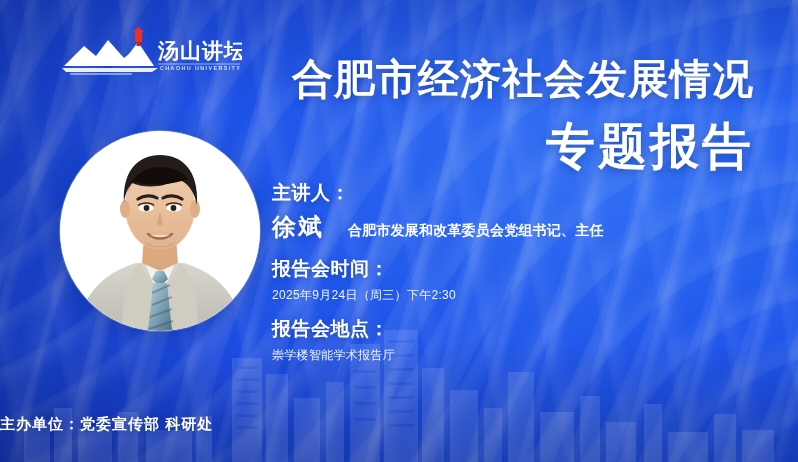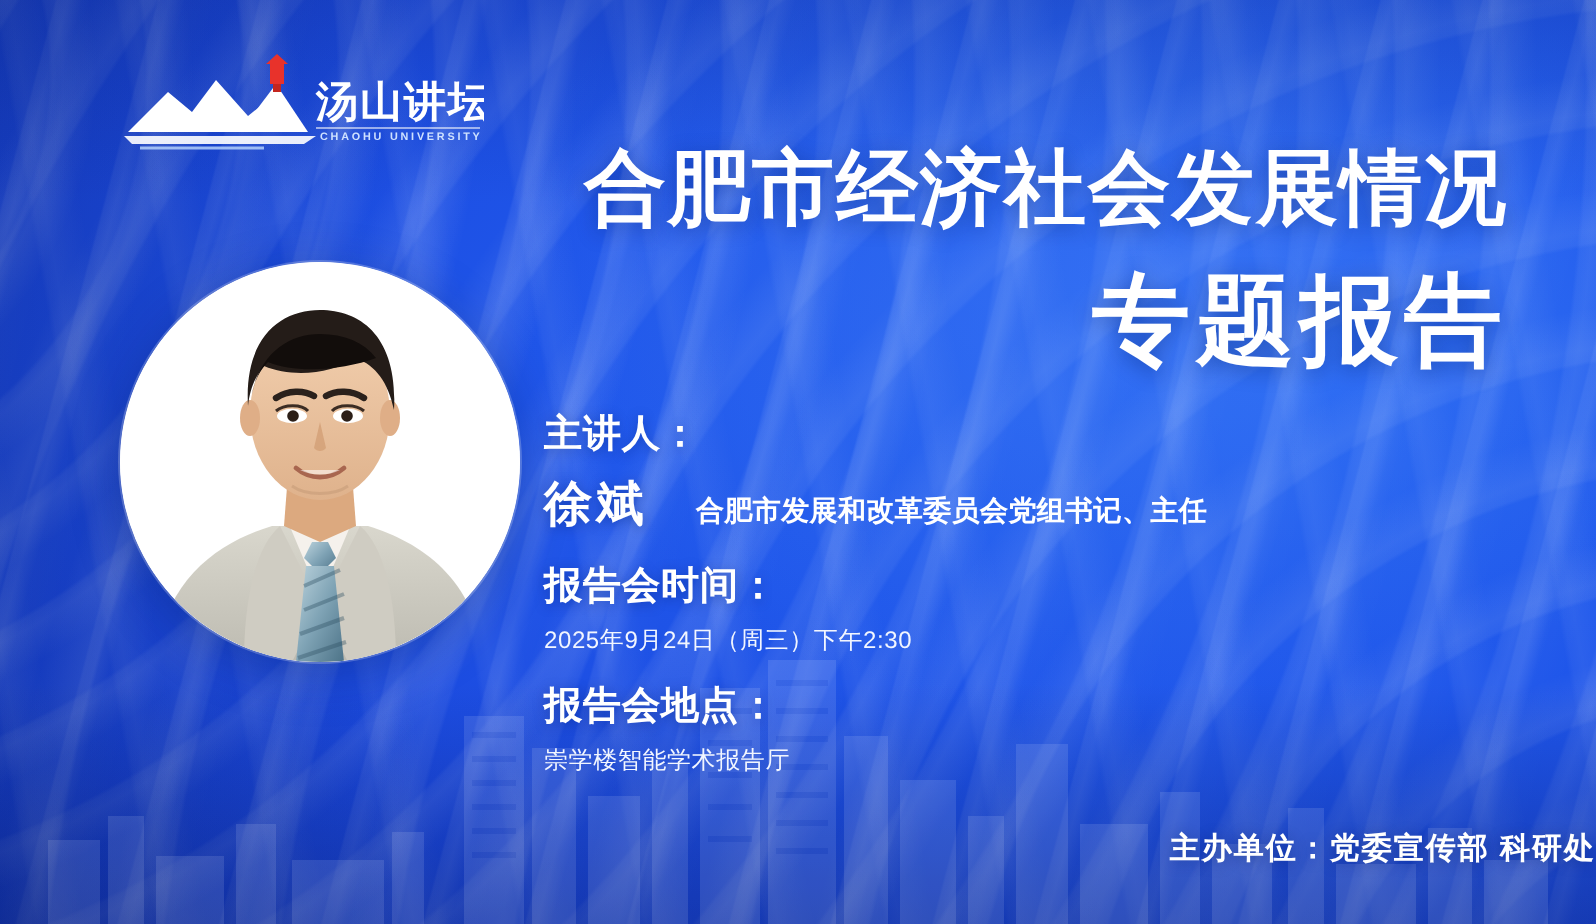--- a/index.html
+++ b/index.html
@@ -107,39 +107,38 @@
   }
   .portrait svg { display: block; width: 200px; height: 200px; }
 
   
   .headline {
     position: absolute;
     right: 44px;
     top: 58px;
     text-align: right;
     width: 540px;
-    margin-top: 15px;
   }
   .headline .line1,
   .headline .line2 {
     color: #ffffff;
     font-weight: 700;
     letter-spacing: 1px;
     line-height: 1.04;
     text-shadow: 0 2px 10px rgba(0,25,95,0.38);
     white-space: nowrap;
   }
   .headline .line1 { font-size: 41px; }
   .headline .line2 { font-size: 49px; margin-top: 20px; letter-spacing: 3px; }
 
   
   .details {
     position: absolute;
     left: 272px;
-    top: 206px;
+    top: 181px;
     width: 470px;
   }
   .d-label {
     color: #ffffff;
     font-size: 19px;
     font-weight: 700;
     letter-spacing: .5px;
     line-height: 1.25;
     text-shadow: 0 1px 6px rgba(0,25,95,0.35);
   }
@@ -173,21 +172,21 @@
   }
   .block { margin-bottom: 14px; }
   .block:last-child { margin-bottom: 0; }
 
   
   .footer {
     position: absolute;
     left: 0;
     right: 0;
     bottom: 28px;
-    text-align: right;
+    text-align: left;
     color: #ffffff;
     font-size: 15px;
     font-weight: 700;
     letter-spacing: 1px;
     text-shadow: 0 1px 7px rgba(0,25,95,0.4);
   }
 </style>
 </head>
 <body>
 

